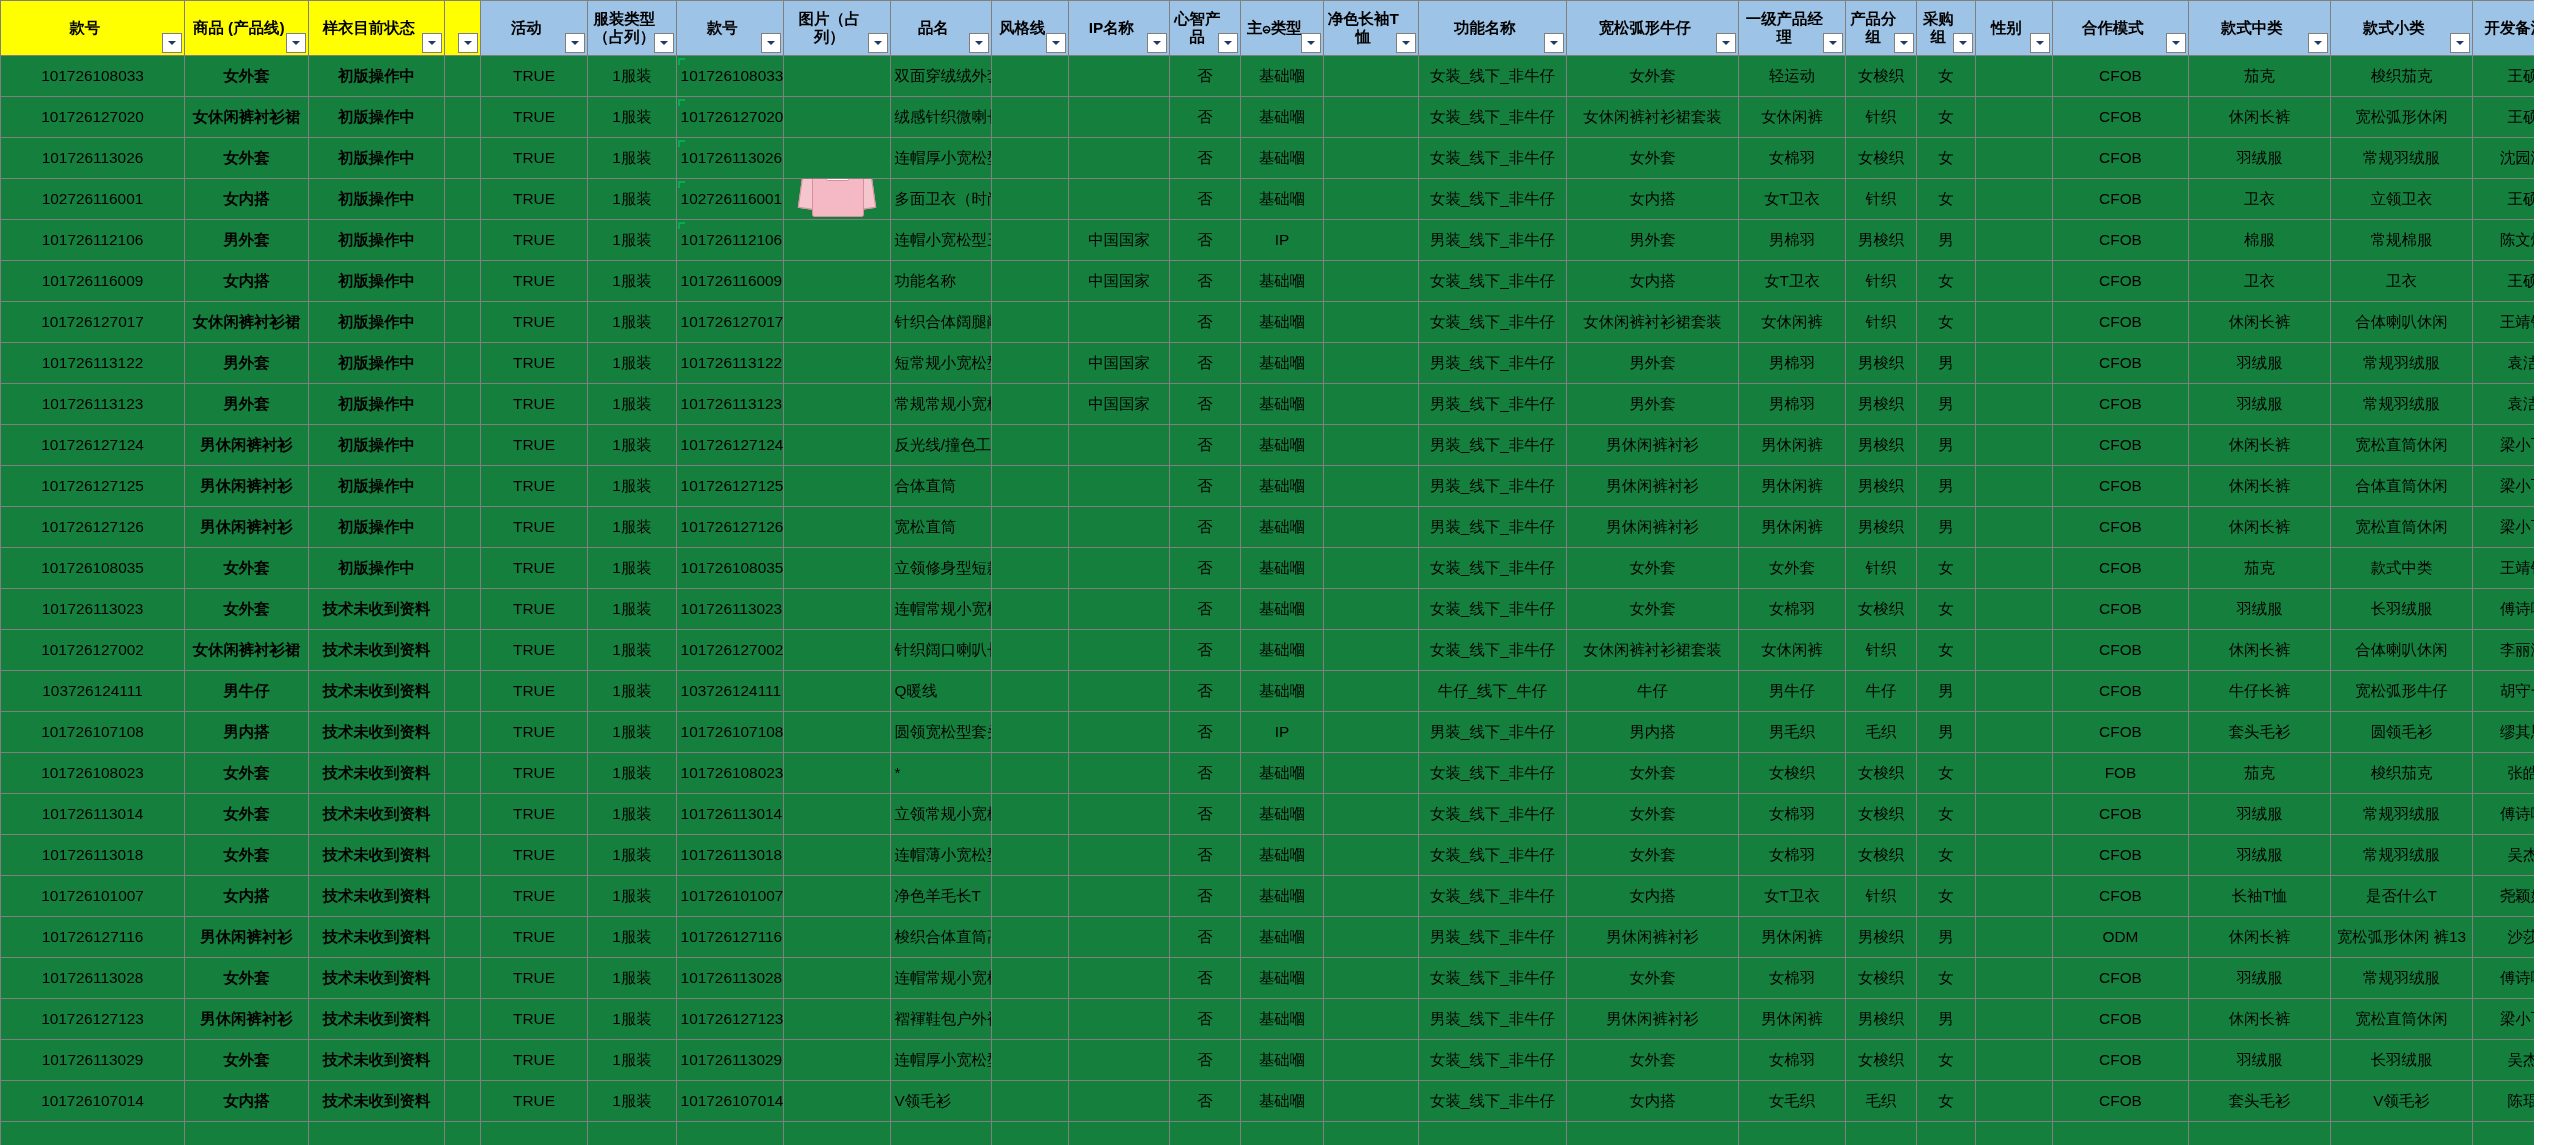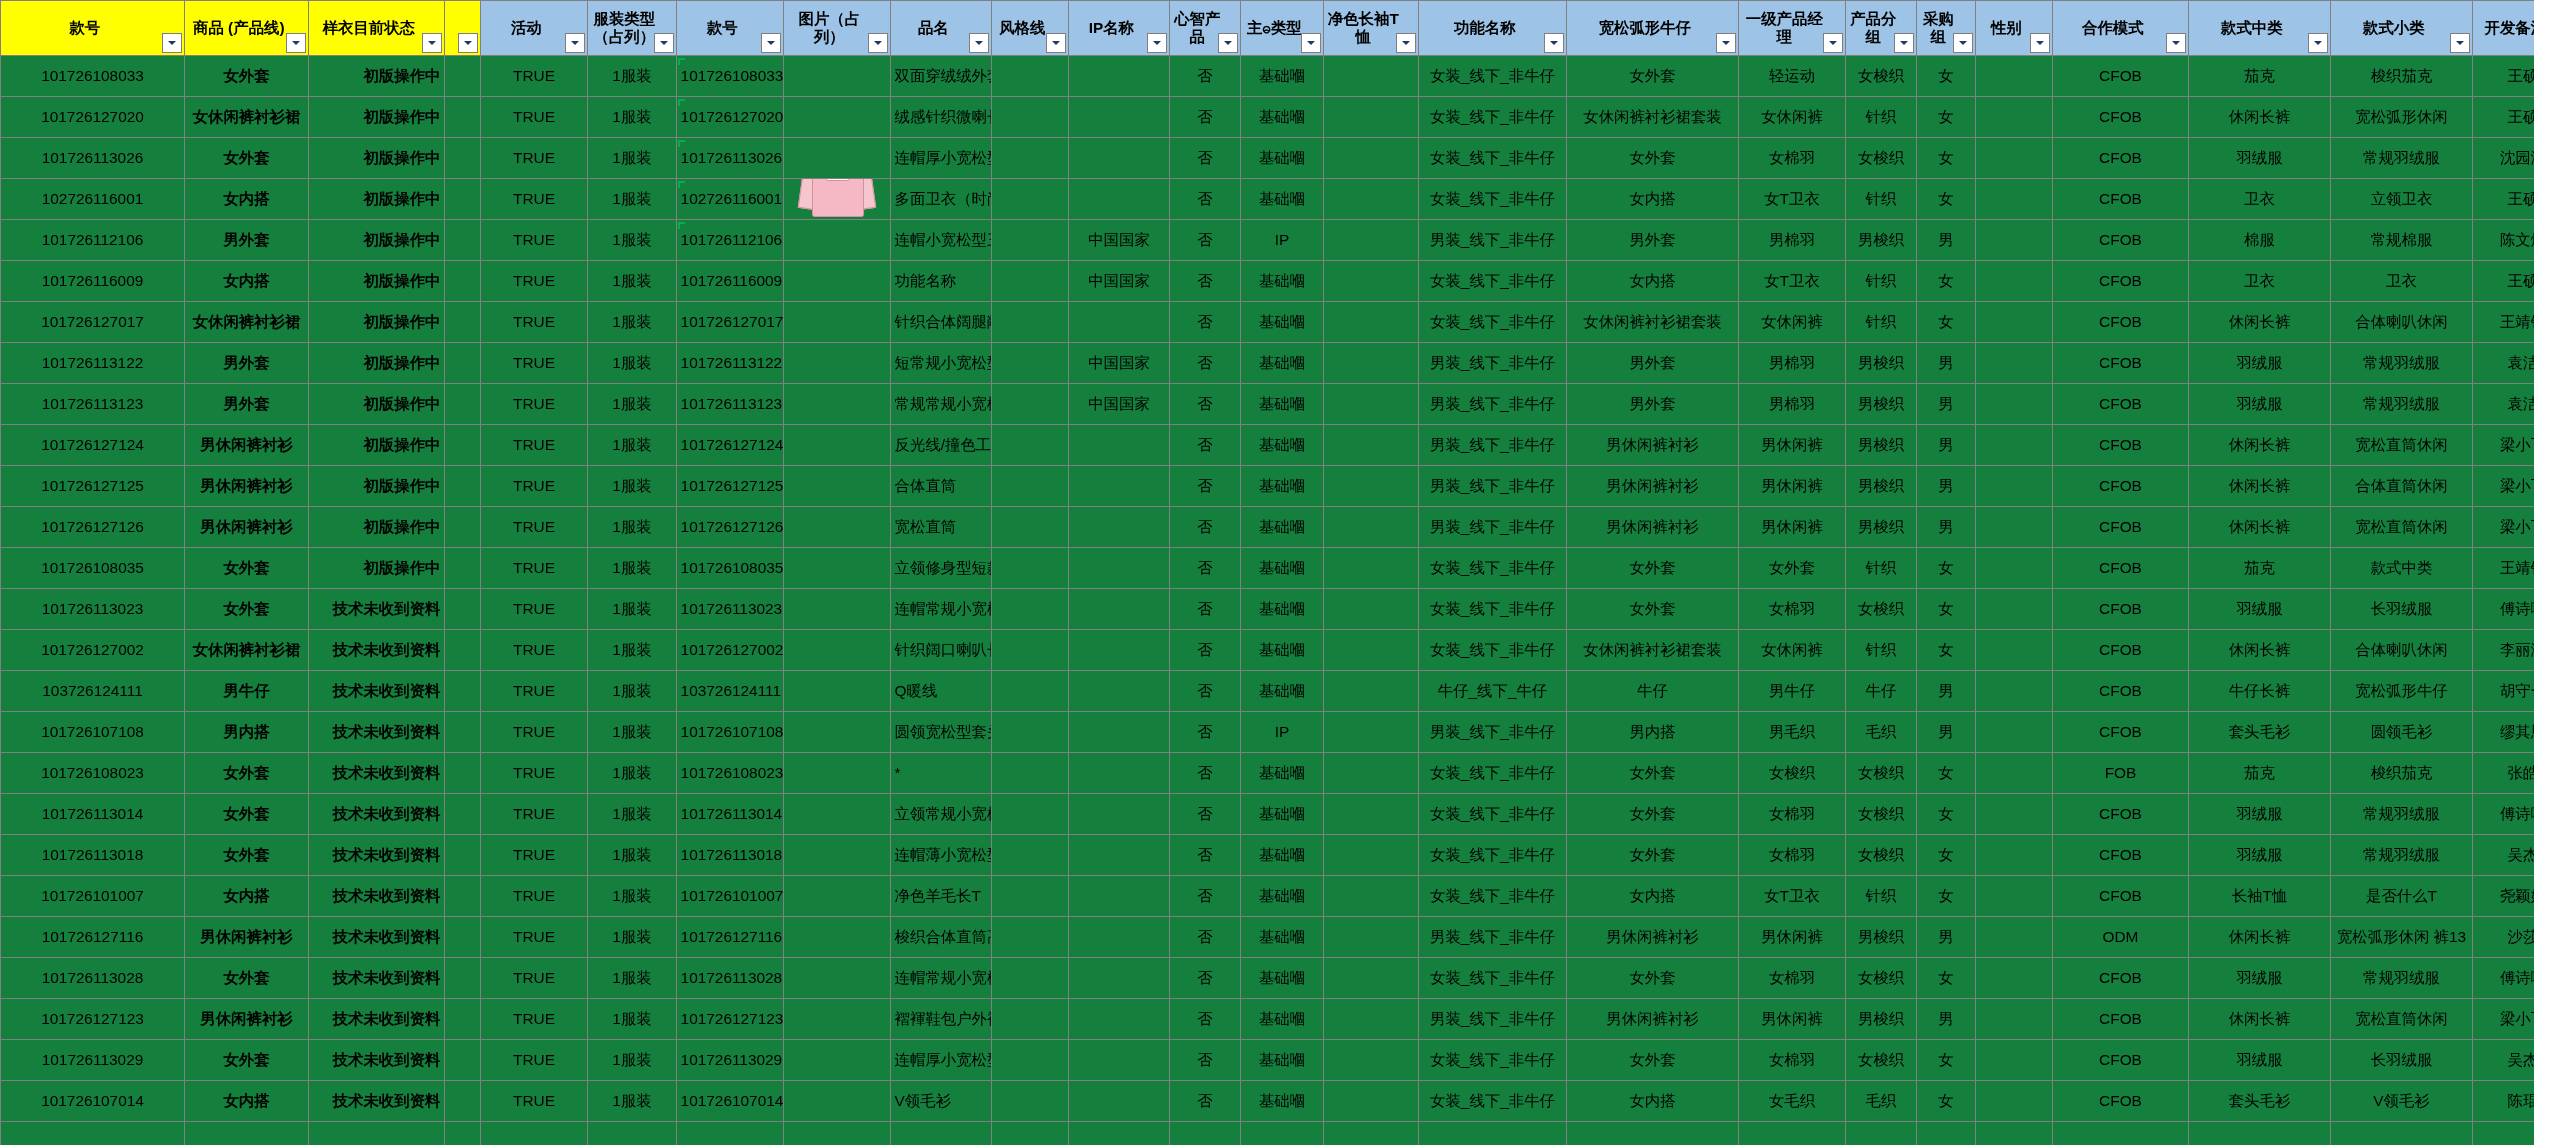--- a/index.html
+++ b/index.html
@@ -20,21 +20,21 @@
   thead th.yellow{background:#ffff00;}
   thead th .hdr-txt{display:block;line-height:1.15;white-space:normal;padding-right:15.4px;}
   .filter{position:absolute;right:2.4px;bottom:2.4px;width:18px;height:18px;background:#ffffff;
           border:0.6px solid #7f7f7f;display:flex;align-items:center;justify-content:center;}
   .filter::after{content:"";width:0;height:0;border-left:4.1px solid transparent;
           border-right:4.1px solid transparent;border-top:4.7px solid #1f3864;}
   tbody td{height:40px;}
   .tc{text-align:center}
   .tl{text-align:left}
   .prodline{text-align:center;font-weight:bold}
-  .status{text-align:right;font-weight:bold}
+  .status{text-align:center;font-weight:bold}
   .imgcell{position:relative;padding:0;}
   .thumb{position:absolute;left:50%;top:-31px;transform:translateX(-50%);width:76px;height:73px;}
   .thumb .body{position:absolute;left:13px;top:26px;width:50px;height:41px;background:#f4b9c4;border:1.2px solid #d78f9d;border-radius:2.4px;}
   .thumb .collar{position:absolute;left:27px;top:21px;width:21px;height:9.5px;background:#fff;border:1.2px solid #d78f9d;border-radius:1.8px;}
   .thumb .sl{position:absolute;left:1.2px;top:28px;width:14px;height:31px;background:#f6c6cf;border:1.2px solid #d78f9d;transform:rotate(8deg);}
   .thumb .sr{position:absolute;right:1.2px;top:28px;width:14px;height:31px;background:#f6c6cf;border:1.2px solid #d78f9d;transform:rotate(-8deg);}
   .greenmark{position:relative}
   .greenmark::before{content:"";position:absolute;left:1.2px;top:2.4px;width:4.7px;height:4.7px;
      border-left:2.4px solid #00b050;border-top:2.4px solid #00b050;}
 </style>

